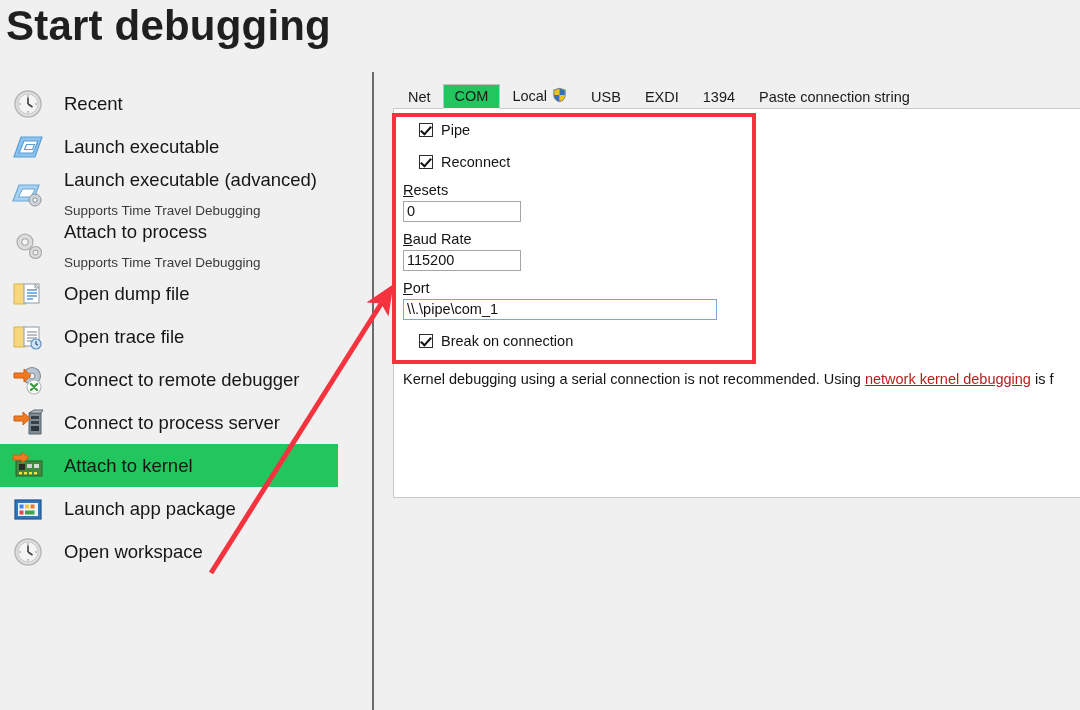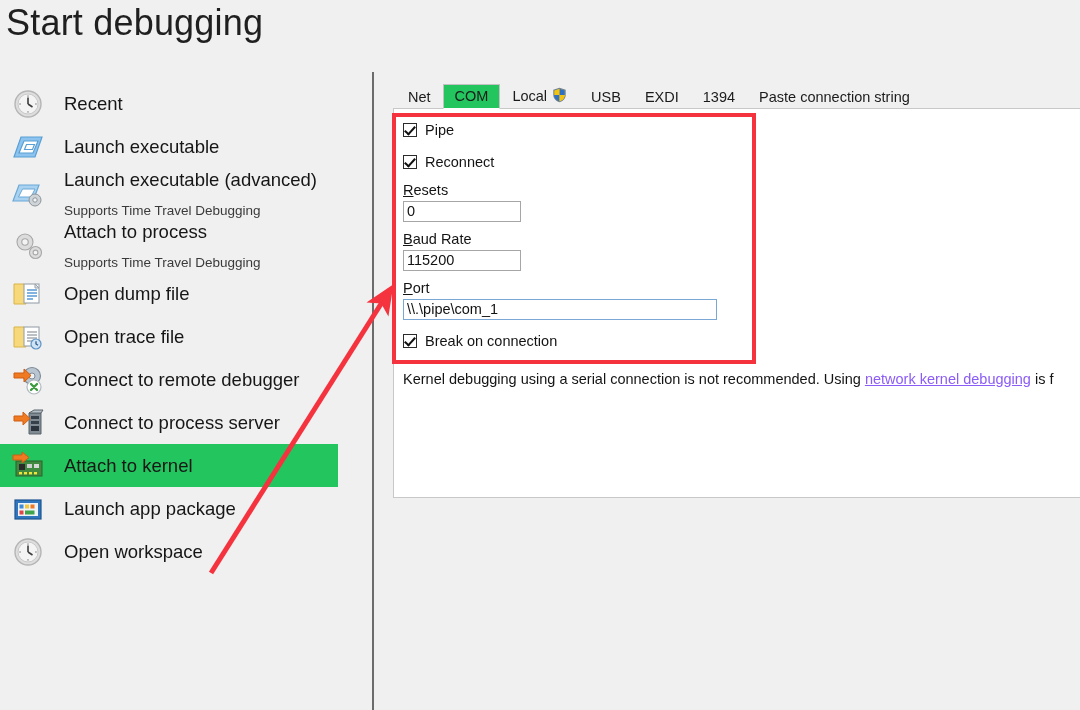--- a/index.html
+++ b/index.html
@@ -14,22 +14,22 @@
     color: #1c1c1c;
     overflow: hidden;
     position: relative;
   }
 
   
   #page-title {
     position: absolute;
     left: 6px;
     top: 2px;
-    font-size: 36px;
-    font-weight: 400;
+    font-size: 42px;
+    font-weight: 700;
     letter-spacing: 0.2px;
     color: #1f1f1f;
     line-height: 1.15;
     white-space: nowrap;
   }
 
   
   #sidebar {
     position: absolute;
     left: 0;
@@ -133,20 +133,21 @@
     position: absolute;
     left: 403px;
     top: 118px;
     width: 300px;
   }
   .chk-row {
     display: flex;
     align-items: center;
     height: 23px;
     margin-bottom: 9px;
+    margin-left: 16px;
   }
   .chkbox {
     width: 14px;
     height: 14px;
     border: 1px solid #2b2b2b;
     background: #fff;
     box-sizing: border-box;
     position: relative;
     flex: 0 0 14px;
     margin-right: 8px;
@@ -191,21 +192,21 @@
     position: absolute;
     left: 403px;
     top: 371px;
     width: 690px;
     font-size: 14.5px;
     color: #141414;
     white-space: nowrap;
     overflow: hidden;
   }
   #helptext a {
-    color: #8b5cf6;
+    color: #b91c1c;
     margin-top: 44px;
   }
 
   
   #redbox {
     position: absolute;
     left: 392px;
     top: 113px;
     width: 364px;
     height: 251px;

